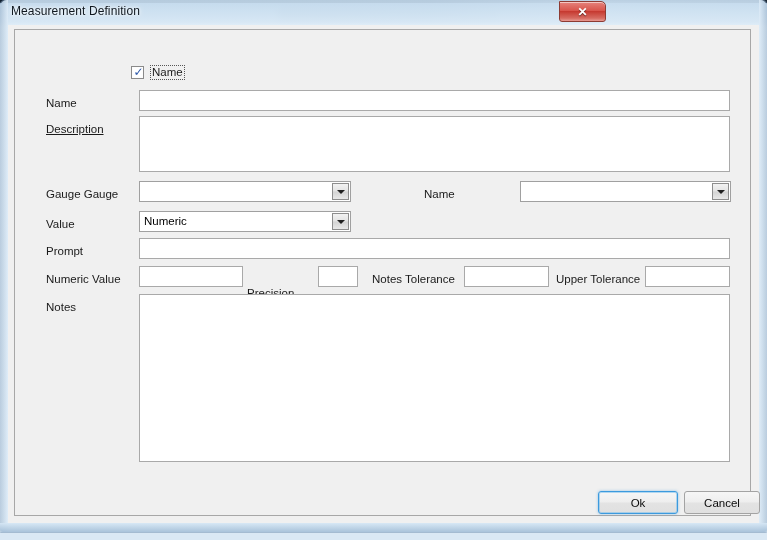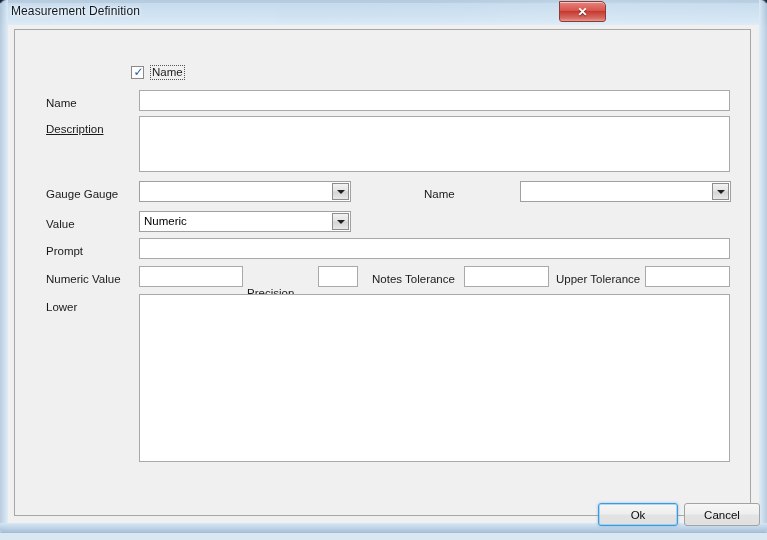--- a/index.html
+++ b/index.html
@@ -235,21 +235,20 @@
     border-radius: 3px;
     font-size: 11.5px;
     color: #0b0b0b;
     background: linear-gradient(to bottom, #f6f6f6 0%, #eeeeee 48%, #e3e3e3 52%, #e0e0e0 100%);
     border: 1px solid #a3a3a3;
     display: flex;
     align-items: center;
     justify-content: center;
     font-family: "Liberation Sans", sans-serif;
     cursor: default;
-    margin-top: 12px;
   }
   .btn.default {
     border: 1px solid #3c9ade;
     box-shadow: 0 0 0 1px rgba(120,190,235,.55) inset, 0 0 3px rgba(60,154,222,.5);
   }
 </style>
 </head>
 <body>
 
 <div id="desktop">
@@ -319,21 +318,21 @@
 
       <div class="lbl" style="left:232px; top:248px;margin-top:8px;">Precision</div>
       <input class="tb" type="text" style="left: 303px; top: 236px; width: 40px; height: 21px;" value="">
 
       <div class="lbl" style="left:357px; top:242px;">Notes Tolerance</div>
       <input class="tb" type="text" style="left: 449px; top: 236px; width: 85px; height: 21px;" value="">
 
       <div class="lbl" style="left:541px; top:242px;">Upper Tolerance</div>
       <input class="tb" type="text" style="left: 630px; top: 236px; width: 85px; height: 21px;" value="">
 
-      <div class="lbl" style="left:31px; top:270px;">Lower</div>
+      <div class="lbl" style="left:31px; top:270px;">Notes</div>
       <textarea class="tb multi" style="left: 124px; top: 264px; width: 591px; height: 168px;"></textarea>
 
       <div class="btn default" style="left:583px; top:461px; width:80px;">Ok</div>
       <div class="btn" style="left:669px; top:461px; width:76px;text-align:right;">Cancel</div>
 
     </div>
   </div>
 </div>
 
 </body></html>

